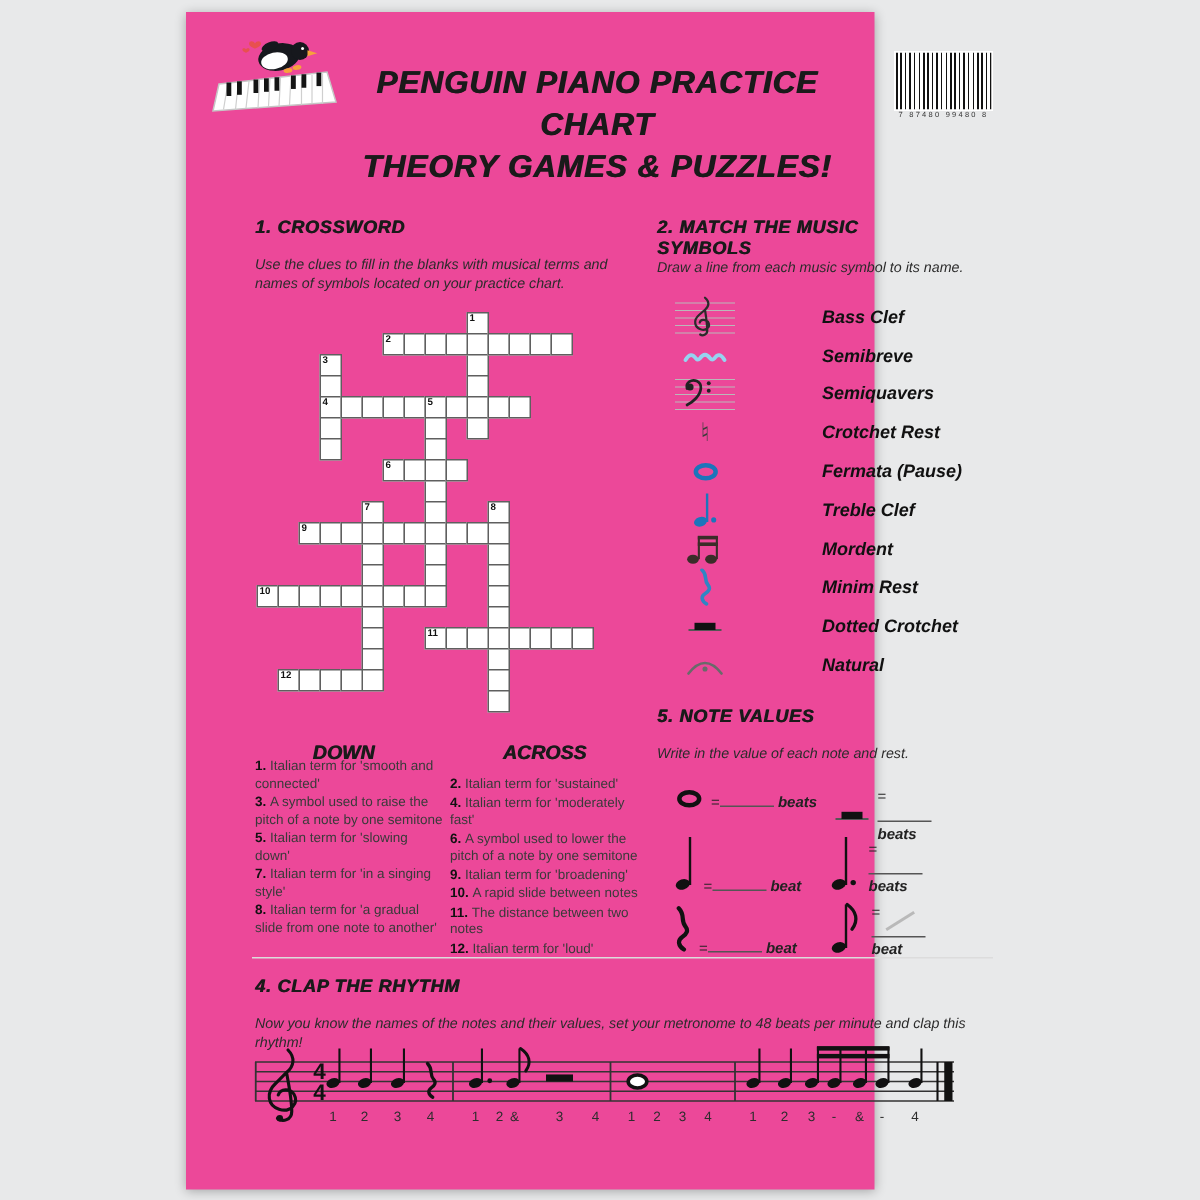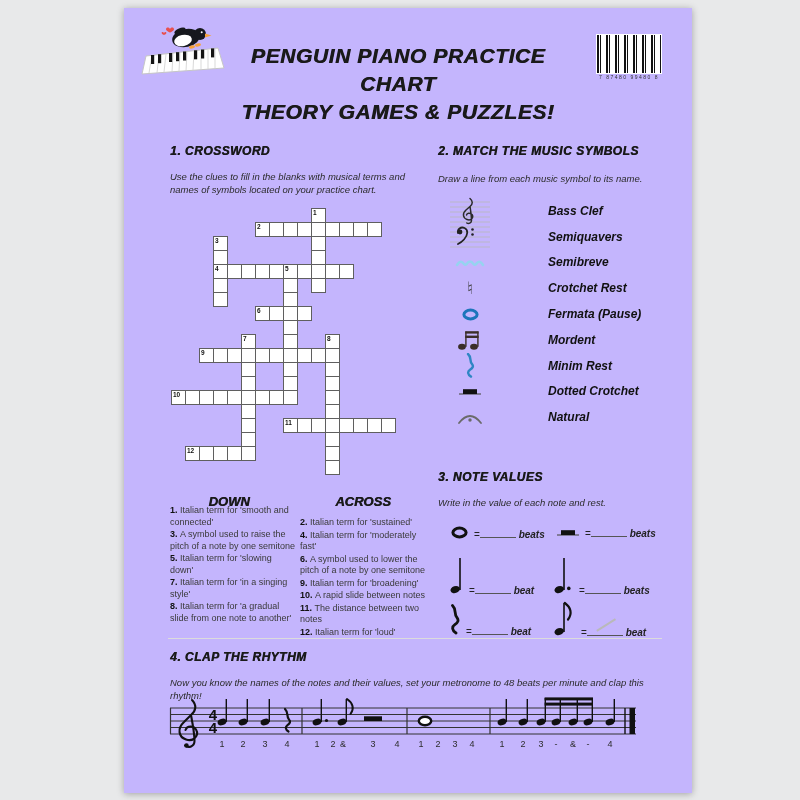--- a/index.html
+++ b/index.html
@@ -1,17 +1,17 @@
 <!DOCTYPE html>
 <html><head>
 <meta charset="utf-8">
 <style>
   html,body{margin:0;padding:0;background:#e8e9ea;width:800px;height:800px;overflow:hidden;
     font-family:"Liberation Sans",sans-serif;color:#1a1a1a;}
-  .page{position:absolute;left:124px;top:8px;width:568px;height:785px;background:#c4b5fd;
+  .page{position:absolute;left:124px;top:8px;width:459px;height:785px;background:#ec4899;
     box-shadow:0 1px 7px rgba(0,0,0,.3);}
   .abs{position:absolute;}
   
   .titles{left:96px;top:34px;width:356px;text-align:center;}
   .title-line{font-size:21px;line-height:28px;font-weight:700;font-style:italic;letter-spacing:.6px;
     text-shadow:.6px 0 0 currentColor;}
   .barcode-box{left:472px;top:26px;width:66px;text-align:center;}
   .barcode-stripes{height:38px;background:repeating-linear-gradient(90deg,#111 0 1.5px,#fff 1.5px 3px,#111 3px 4px,#fff 4px 6.5px,#111 6.5px 7.3px,#fff 7.3px 9px);border:1px solid #fff;}
   .barcode-digits{font-size:5px;letter-spacing:1.5px;color:#333;}
   
@@ -221,51 +221,61 @@
       <span class="msym">
         <svg width="44" height="28" viewBox="0 0 44 28">
           <path d="M2,5 H42 M2,10 H42 M2,15 H42 M2,20 H42 M2,25 H42" stroke="#b9b9b9" stroke-width="0.8"></path>
           <path d="M22,1.5 C25,4 25,7 22,9.5 L18,13 C14,16.5 15,21 19,22.5 C23,24 26,20.5 24,17.5 C22,15.5 19,16 18.5,18 M22,9.5 C22.7,14 23.5,19 23.5,23.5 C23.5,26 20.5,27.3 18.8,26" fill="none" stroke="#2b2b2b" stroke-width="1.5" stroke-linecap="round"></path>
         </svg>
       </span>
       <span class="mname">Bass Clef</span>
     </div>
     <div class="mrow">
       <span class="msym">
+        <svg width="32" height="14" viewBox="0 0 32 14">
+          <path d="M3,10 Q6.5,4 10,9 Q11.2,10.5 12.6,9 Q16,4 19.5,9 Q20.8,10.5 22.2,9 Q25.5,4 29,10" fill="none" stroke="#96d3f0" stroke-width="2.6" stroke-linecap="round"></path>
+        </svg>
+      </span>
+      <span class="mname">Semibreve</span>
+    </div>
+    <div class="mrow">
+      <span class="msym">
         <svg width="44" height="26" viewBox="0 0 44 26">
           <path d="M2,3 H42 M2,8 H42 M2,13 H42 M2,18 H42 M2,23 H42" stroke="#b9b9b9" stroke-width="0.8"></path>
           <circle cx="12" cy="8" r="2.4" fill="#222"></circle>
           <path d="M10,9 C9,5 13,2.5 16.5,4 C20.5,5.8 20,11 16,15.5 C14.2,17.5 12,19 10,20" fill="none" stroke="#222" stroke-width="1.8" stroke-linecap="round"></path>
           <circle cx="24.5" cy="5.5" r="1.3" fill="#222"></circle>
           <circle cx="24.5" cy="10.5" r="1.3" fill="#222"></circle>
         </svg>
       </span>
       <span class="mname">Semiquavers</span>
     </div>
     <div class="mrow">
       <span class="msym">
-        <svg width="32" height="14" viewBox="0 0 32 14">
-          <path d="M3,10 Q6.5,4 10,9 Q11.2,10.5 12.6,9 Q16,4 19.5,9 Q20.8,10.5 22.2,9 Q25.5,4 29,10" fill="none" stroke="#96d3f0" stroke-width="2.6" stroke-linecap="round"></path>
-        </svg>
-      </span>
-      <span class="mname">Semibreve</span>
-    </div>
-    <div class="mrow">
-      <span class="msym">
           <span class="natural-glyph">♮</span>
         </span>
       <span class="mname">Crotchet Rest</span>
     </div>
     <div class="mrow">
       <span class="msym">
         <svg width="19" height="13" viewBox="0 0 19 13">
             <ellipse cx="9.5" cy="6.5" rx="6.6" ry="4.4" fill="none" stroke="#1c75bb" stroke-width="3"></ellipse>
           </svg>
       </span>
       <span class="mname">Fermata (Pause)</span>
+    </div>
+    <div class="mrow">
+      <span class="msym">
+        <svg width="17" height="25" viewBox="0 0 17 25">
+          <ellipse cx="5" cy="20.8" rx="4.4" ry="3.2" fill="#1c75bb" transform="rotate(-18 5 20.8)"></ellipse>
+          <rect x="8.6" y="2" width="1.6" height="19" fill="#1c75bb"></rect>
+          <circle cx="13.8" cy="19.6" r="1.7" fill="#1c75bb"></circle>
+        </svg>
+      </span>
+      <span class="mname">Treble Clef</span>
     </div>
     <div class="mrow">
       <span class="msym">
         <svg width="26" height="22" viewBox="0 0 26 22">
           <ellipse cx="5" cy="17.8" rx="3.9" ry="3" fill="#3a2d28"></ellipse>
           <ellipse cx="17" cy="17.8" rx="3.9" ry="3" fill="#3a2d28"></ellipse>
           <rect x="8.2" y="2.6" width="1.4" height="15.2" fill="#3a2d28"></rect>
           <rect x="20.2" y="2.6" width="1.4" height="15.2" fill="#3a2d28"></rect>
           <rect x="8.2" y="2.2" width="13.4" height="2.4" fill="#3a2d28"></rect>
           <rect x="8.2" y="6.6" width="13.4" height="2.4" fill="#3a2d28"></rect>
@@ -294,21 +304,21 @@
       <span class="msym">
         <svg width="30" height="18" viewBox="0 0 30 18">
           <path d="M4,15 Q15,1 26,15" fill="none" stroke="#6a6a6a" stroke-width="1.8" stroke-linecap="round"></path>
           <circle cx="15" cy="12" r="1.7" fill="#6a6a6a"></circle>
         </svg>
       </span>
       <span class="mname">Natural</span>
     </div>
   </div>
 
-  <div class="abs shead" style="left:314px;top:462px">3. NOTE VALUES</div>
+  <div class="abs shead" style="left:314px;top:462px">5. NOTE VALUES</div>
   <div class="abs sinstr" style="left:314px;top:488px;width:230px">Write in the value of each note and rest.</div>
 
   <div class="nitem center" style="left:326px;top:518px">
     <span>
       <svg width="19" height="13" viewBox="0 0 19 13">
           <ellipse cx="9.5" cy="6.5" rx="6.6" ry="4.4" fill="none" stroke="#111" stroke-width="3"></ellipse>
         </svg>
     </span>
     <span><span>=</span><span class="blank"></span>
     <span class="unit">beats</span></span>

